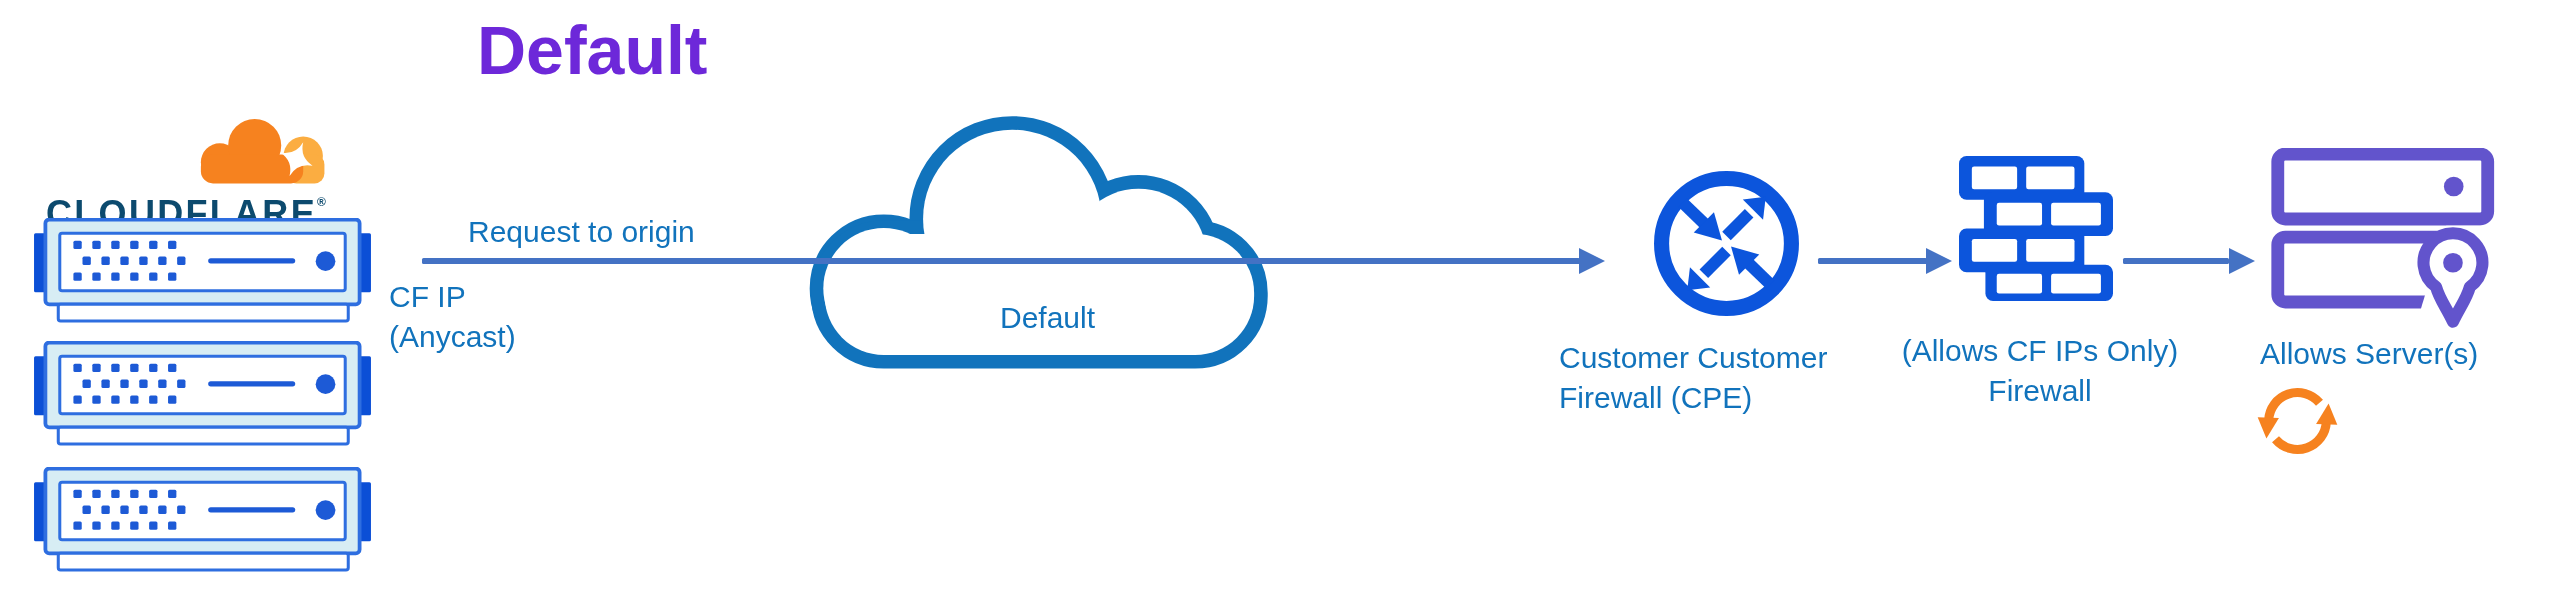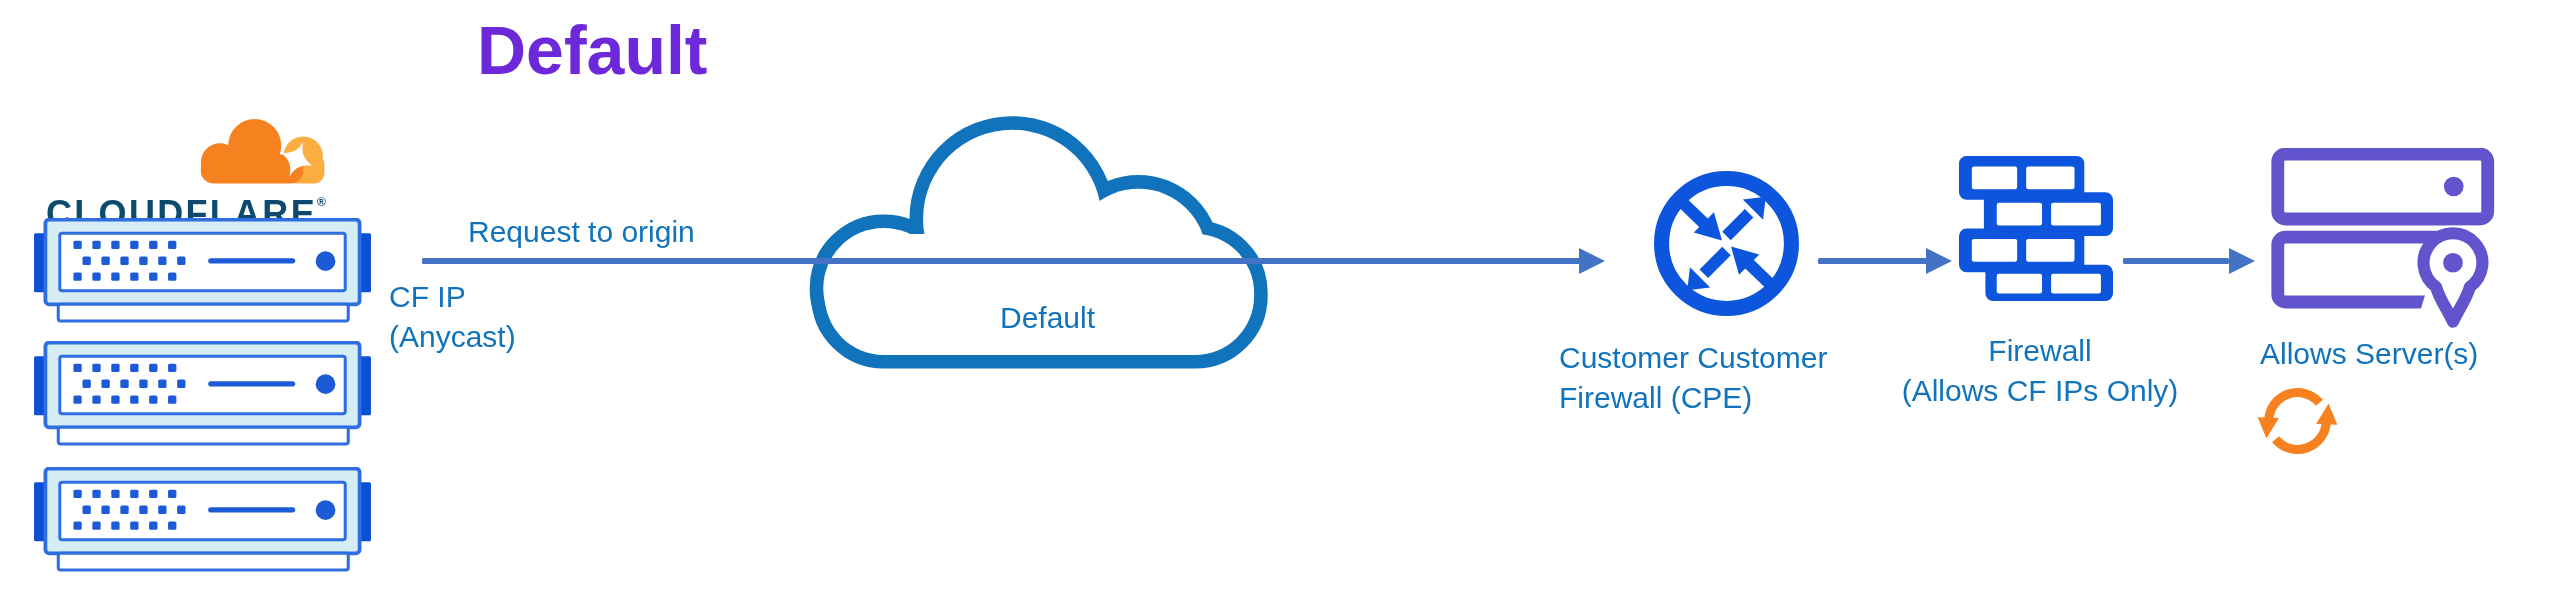--- a/index.html
+++ b/index.html
@@ -165,22 +165,22 @@
         <rect x="89" y="14" width="64" height="30" rx="3"></rect>
       <rect x="50" y="62" width="60" height="30" rx="3"></rect>
         <rect x="122" y="62" width="66" height="30" rx="3"></rect>
       <rect x="17" y="110" width="60" height="30" rx="3"></rect>
         <rect x="89" y="110" width="64" height="30" rx="3"></rect>
       <rect x="50" y="156" width="60" height="26" rx="3"></rect>
         <rect x="122" y="156" width="66" height="26" rx="3"></rect>
     </g>
   </svg>
   <div class="lbl center" style="left:1851px;top:331px;width:378px">
+    <div>(Allows CF IPs Only)</div>
     <div>Firewall</div>
-    <div>(Allows CF IPs Only)</div>
   </div>
 
   <div class="flow" style="left:2123px;width:106px"></div>
   <div class="ah" style="left:2229px"></div>
 
   <svg class="abs" style="left:2270px;top:148px" width="227" height="185" viewBox="0 0 300 245">
     <rect x="10" y="8" width="278" height="86" rx="10" fill="#ffffff" stroke="#6254cc" stroke-width="17"></rect>
     <circle cx="243" cy="51" r="13" fill="#6254cc"></circle>
     <rect x="10" y="118" width="276" height="86" rx="10" fill="#ffffff" stroke="#6254cc" stroke-width="17"></rect>
     <polygon points="233,103 298,103 298,218 198,218" fill="#ffffff"></polygon>

